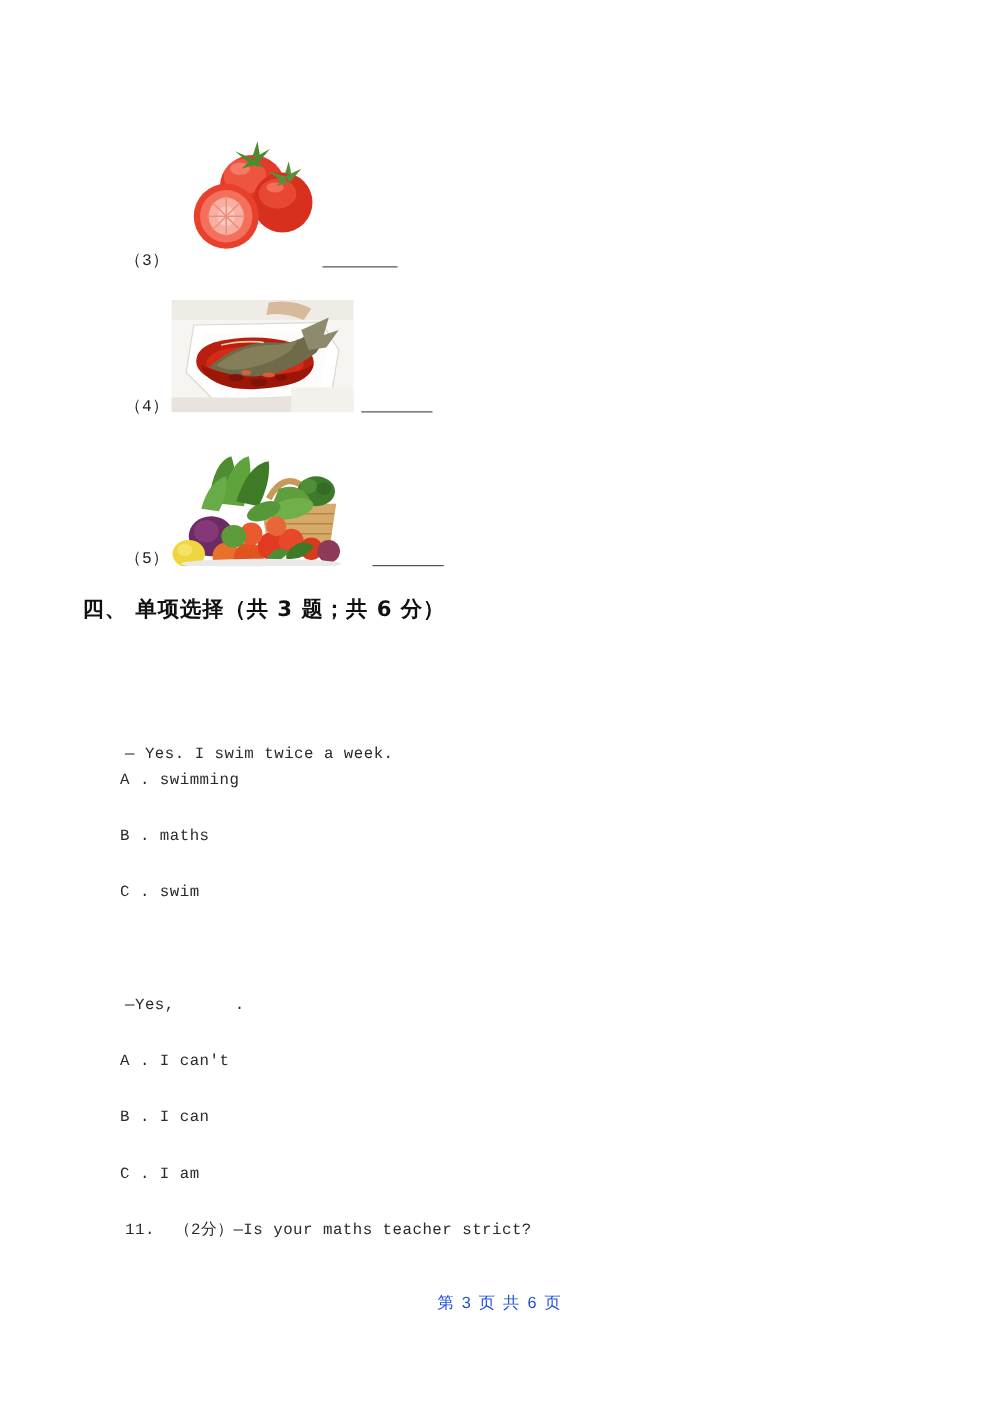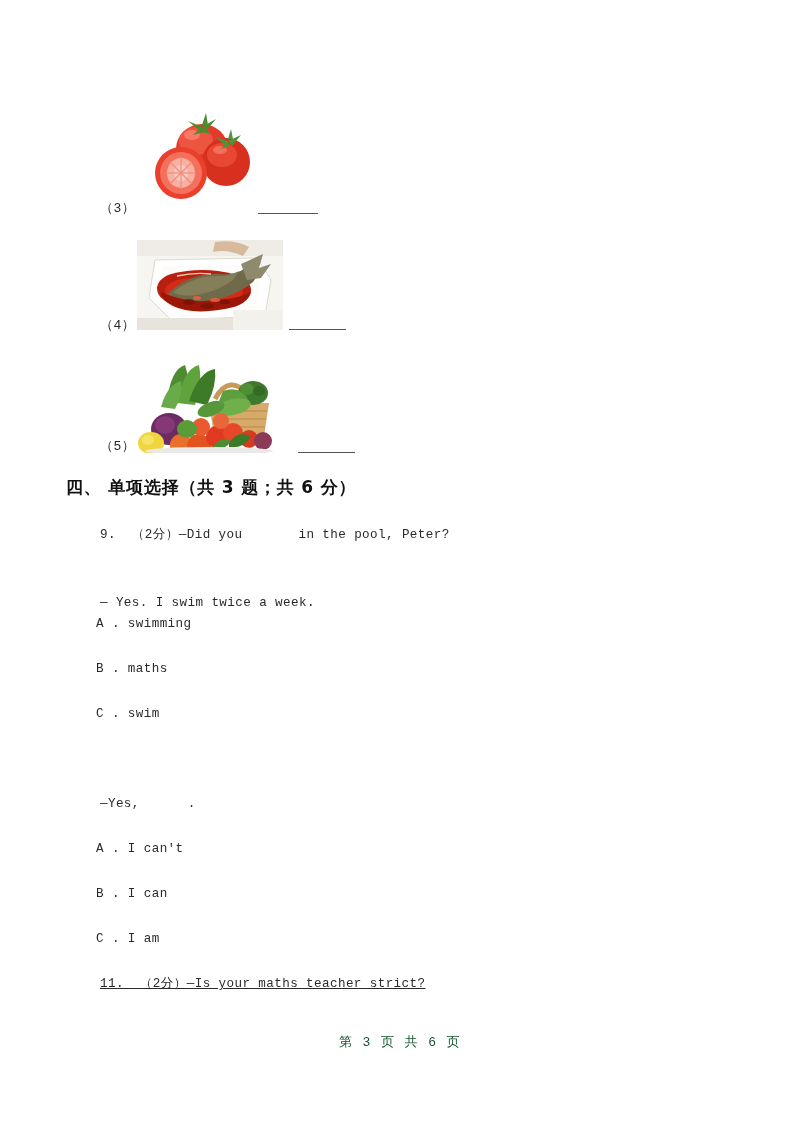--- a/index.html
+++ b/index.html
@@ -83,24 +83,24 @@
     width: 48px;
   }
 
   
   .footer {
     position: absolute;
     left: 0;
     right: 0;
     top: 1033px;
     text-align: center;
-    font-family: Liberation Mono, monospace;
+    font-family: Liberation Sans, sans-serif;
     font-size: 13px;
     letter-spacing: 1.4px;
-    color: #14532d;
+    color: #1d4ed8;
     white-space: pre;
   }
 </style>
 </head>
 <body>
 
 <div class="page">
 
   <div class="pic-item">
     <div class="photo" style="left:140px; top:89px; width:116px; height:124px;">
@@ -228,32 +228,31 @@
 
         <ellipse cx="72" cy="94" rx="64" ry="4" fill="#e9e9e9"></ellipse>
       </svg>
     </div>
     <div class="pic-label" style="left:100px; top:437px;">（5）</div>
     <div class="pic-blank" style="left:298px; top:452px; width:57px;"></div>
   </div>
 
   <div class="section-head">四、 单项选择（共 3 题；共 6 分）</div>
 
-  <div class="q-line" style="top:526px;"><span>9.  （2分）—Did you</span><span class="gap-blank"></span><span>in the pool, Peter?</span></div>
 
   <div class="q-line" style="top:596px;">— Yes. I swim twice a week.</div>
 
   <div class="q-line opt" style="top:617px;">A . swimming</div>
   <div class="q-line opt" style="top:662px;">B . maths</div>
   <div class="q-line opt" style="top:707px;">C . swim</div>
 
 
   <div class="q-line" style="top:797px;"><span>—Yes,</span><span class="gap-blank-sm"></span><span>.</span></div>
 
   <div class="q-line opt" style="top:842px;">A . I can't</div>
   <div class="q-line opt" style="top:887px;">B . I can</div>
   <div class="q-line opt" style="top:932px;">C . I am</div>
 
-  <div class="q-line" style="top:975px;text-decoration:underline;">11.  （2分）—Is your maths teacher strict?</div>
+  <div class="q-line" style="top:975px;">11.  （2分）—Is your maths teacher strict?</div>
 
   <div class="footer">第 3 页 共 6 页</div>
 
 </div>
 
 </body></html>

